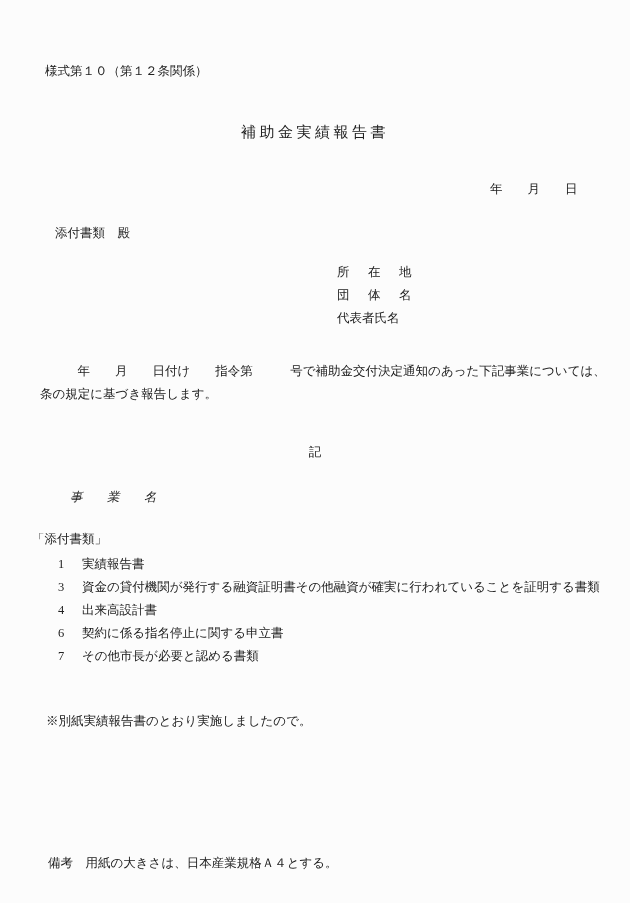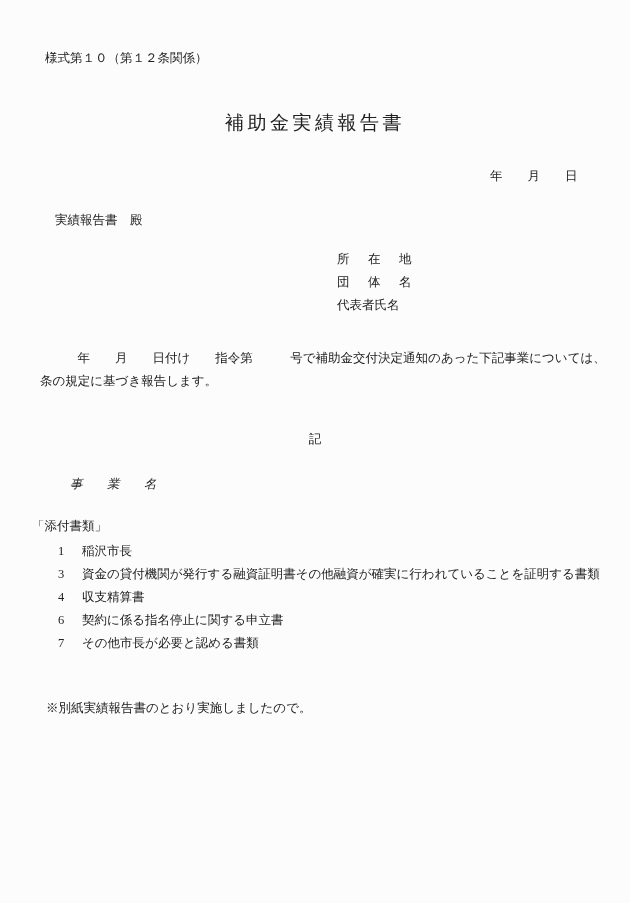--- a/index.html
+++ b/index.html
@@ -10,25 +10,25 @@
   .page {
     position: relative;
     width: 630px;
     height: 903px;
     background: #fcfcfc;
     color: #212121;
     font-family: "Liberation Serif", "DejaVu Serif", serif;
     font-size: 12.5px;
     overflow: hidden;
   }
-  .abs { position: absolute; white-space: nowrap; }
+  .abs { position: absolute; white-space: nowrap; margin-top: 13px; }
 
   .form-number   { left: 45px;  top: 50px; }
   .doc-title     { left: 0; right: 0; top: 110px; text-align: center;
-                   font-size: 19px; letter-spacing: 3.5px; }
+                   font-size: 15px; letter-spacing: 3.5px; }
   .date-line     { left: 490px; top: 168px; }
   .addressee     { left: 55px;  top: 212px; }
 
   .sender-block  { left: 337px; top: 248px; line-height: 23px; font-family: Liberation Serif, serif; }
   .sender-block .spaced { letter-spacing: 3px; }
 
   .body-par      { left: 40px;  top: 347px; line-height: 23px; }
 
   .record-marker { left: 0; right: 0; top: 431px; text-align: center; }
 
@@ -45,53 +45,54 @@
 <body>
 
 <div class="page">
 
   <div class="abs form-number">様式第１０（第１２条関係）</div>
 
   <div class="abs doc-title">補助金実績報告書</div>
 
   <div class="abs date-line">年　　月　　日</div>
 
-  <div class="abs addressee">実績報告書　殿</div>
+  <div class="abs addressee">添付書類　殿</div>
 
   <div class="abs sender-block">
     <div class="spaced">所　在　地</div>
     <div class="spaced">団　体　名</div>
     <div>代表者氏名</div>
   </div>
 
   <div class="abs body-par">
     <div>　　　年　　月　　日付け　　指令第　　　号で補助金交付決定通知のあった下記事業については、</div>
     <div>条の規定に基づき報告します。</div>
   </div>
 
   <div class="abs record-marker">記</div>
 
   <div class="abs project-label">事　業　名</div>
 
   <div class="abs attach-head">「添付書類」</div>
 
   <div class="abs attach-list">
     <div class="attach-item">
-      <span class="no">1</span><span>稲沢市長</span>
+      <span class="no">1</span><span>実績報告書</span>
     </div>
     <div class="attach-item">
       <span class="no">3</span><span>資金の貸付機関が発行する融資証明書その他融資が確実に行われていることを証明する書類</span>
     </div>
     <div class="attach-item">
-      <span class="no">4</span><span>収支精算書</span>
+      <span class="no">4</span><span>出来高設計書</span>
     </div>
     <div class="attach-item">
       <span class="no">6</span><span>契約に係る指名停止に関する申立書</span>
     </div>
     <div class="attach-item">
       <span class="no">7</span><span>その他市長が必要と認める書類</span>
     </div>
   </div>
 
   <div class="abs attach-note">※別紙実績報告書のとおり実施しましたので。</div>
 
+  <div class="abs remarks">備考　用紙の大きさは、日本産業規格Ａ４とする。</div>
 
 </div>
 
 </body></html>

